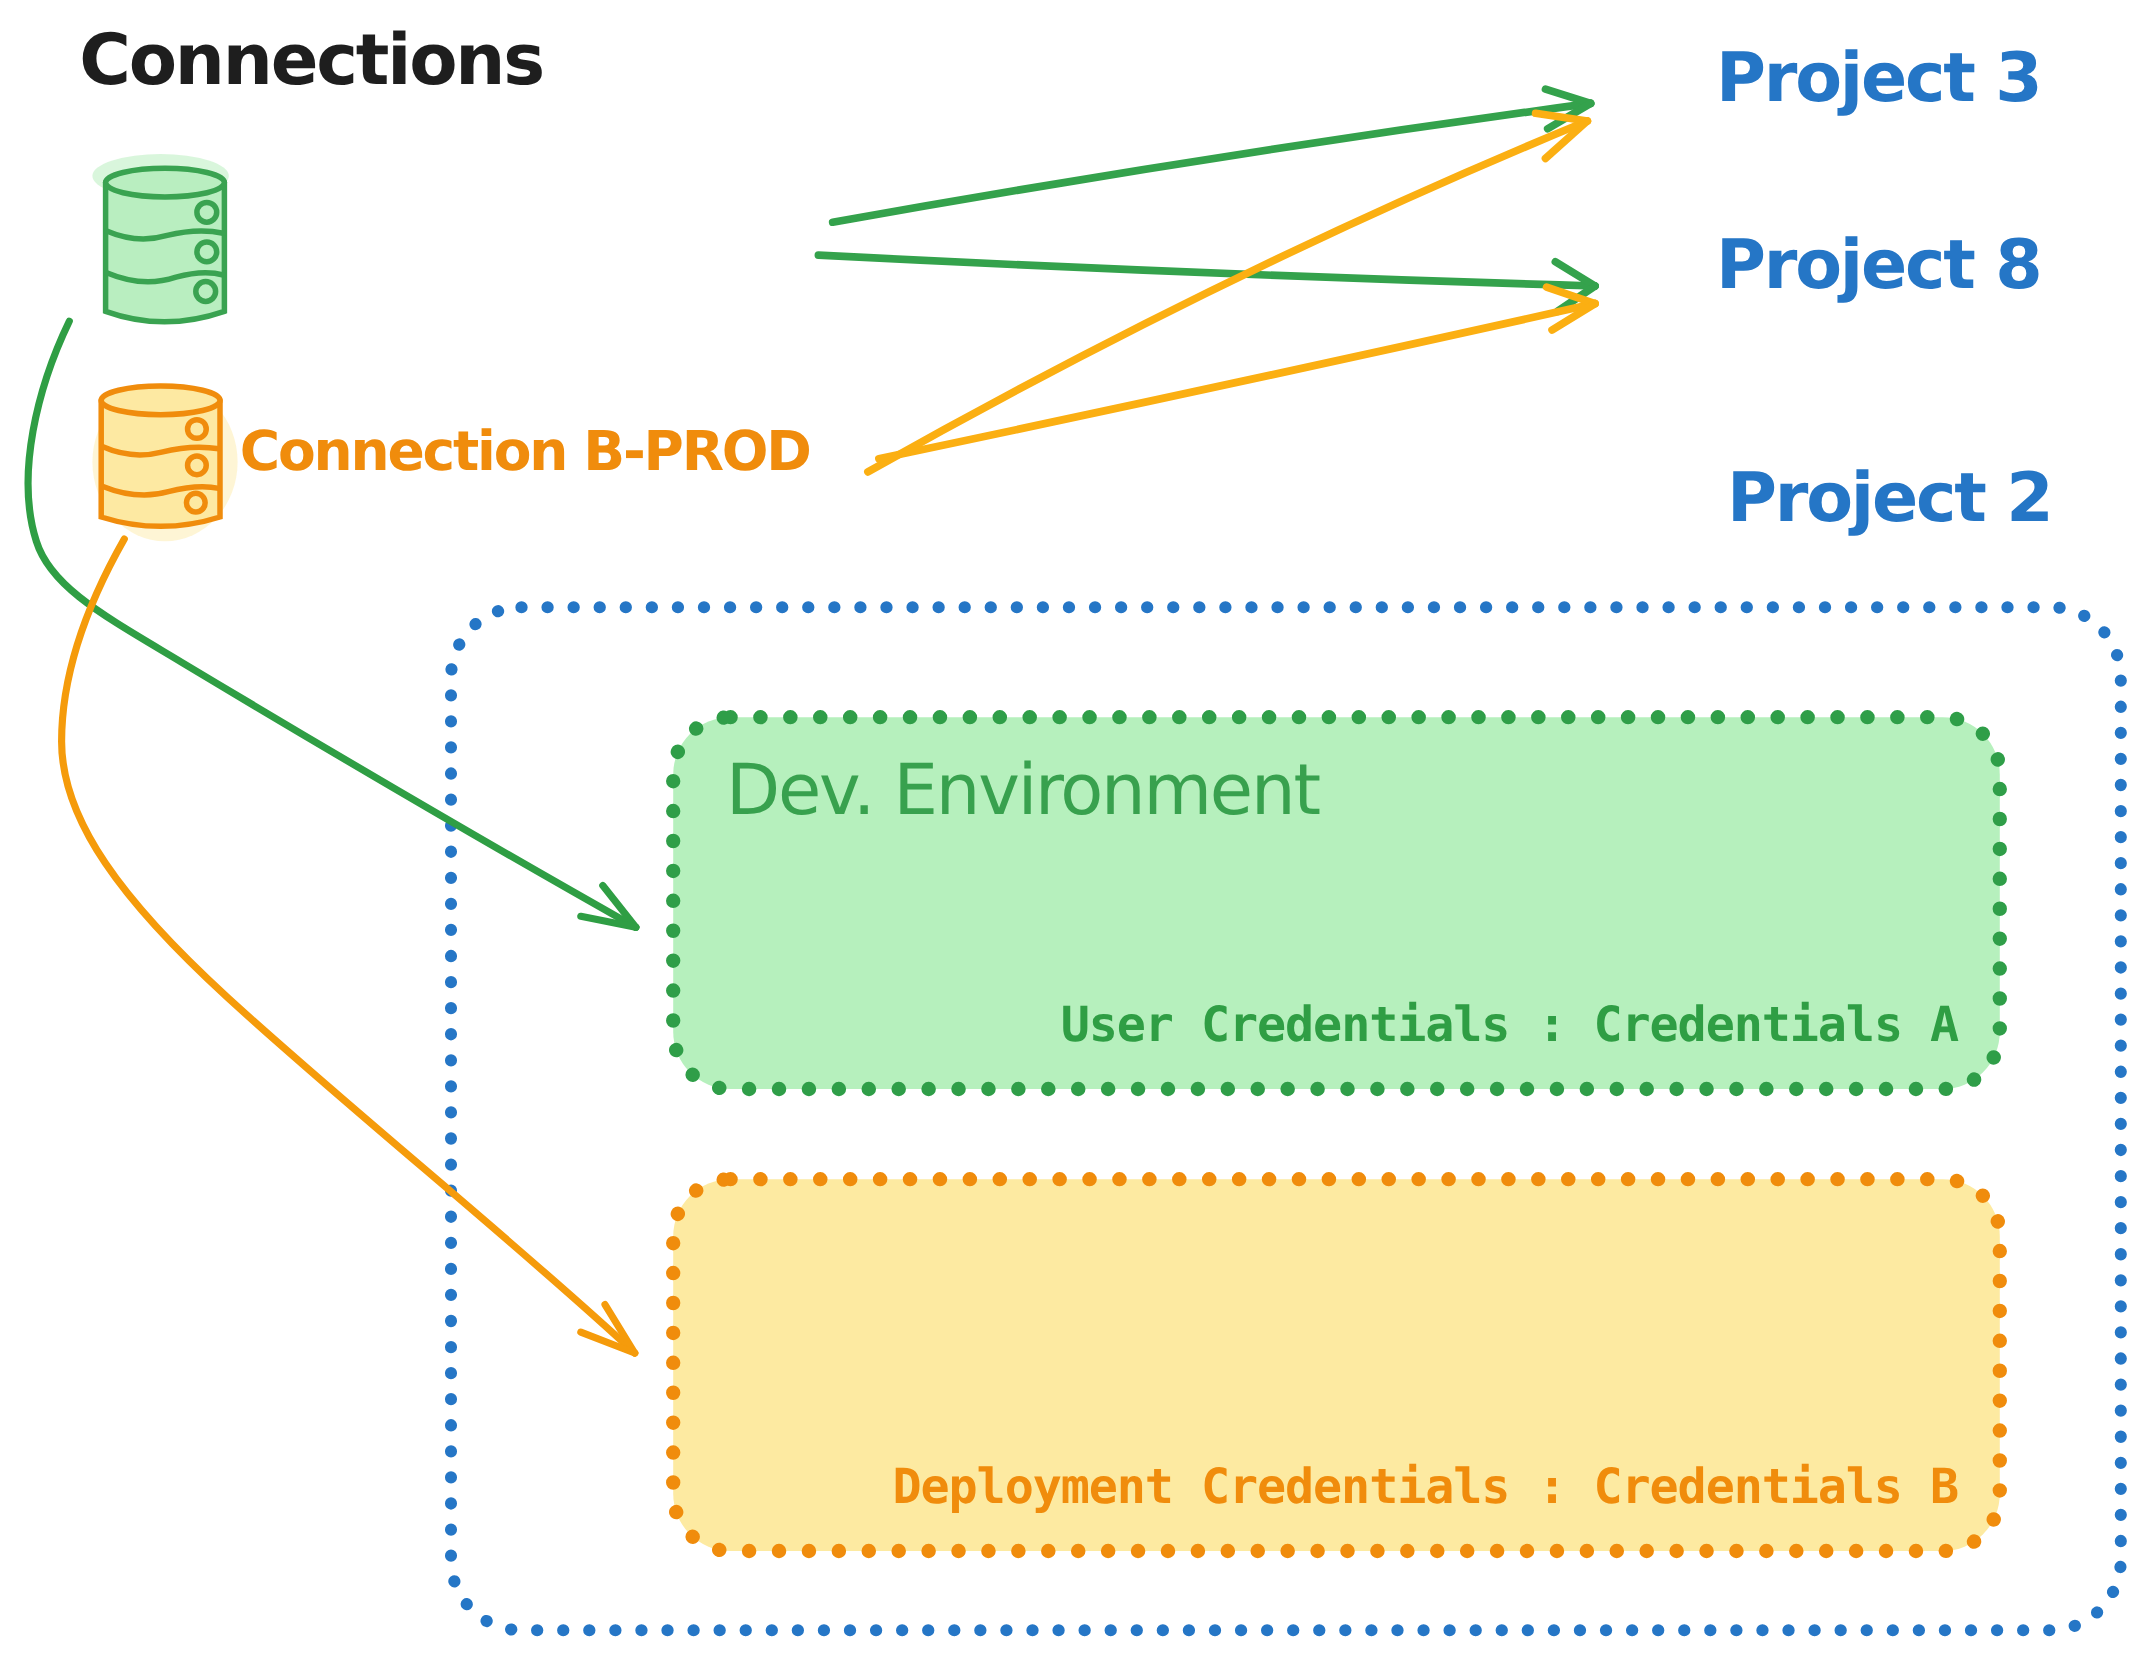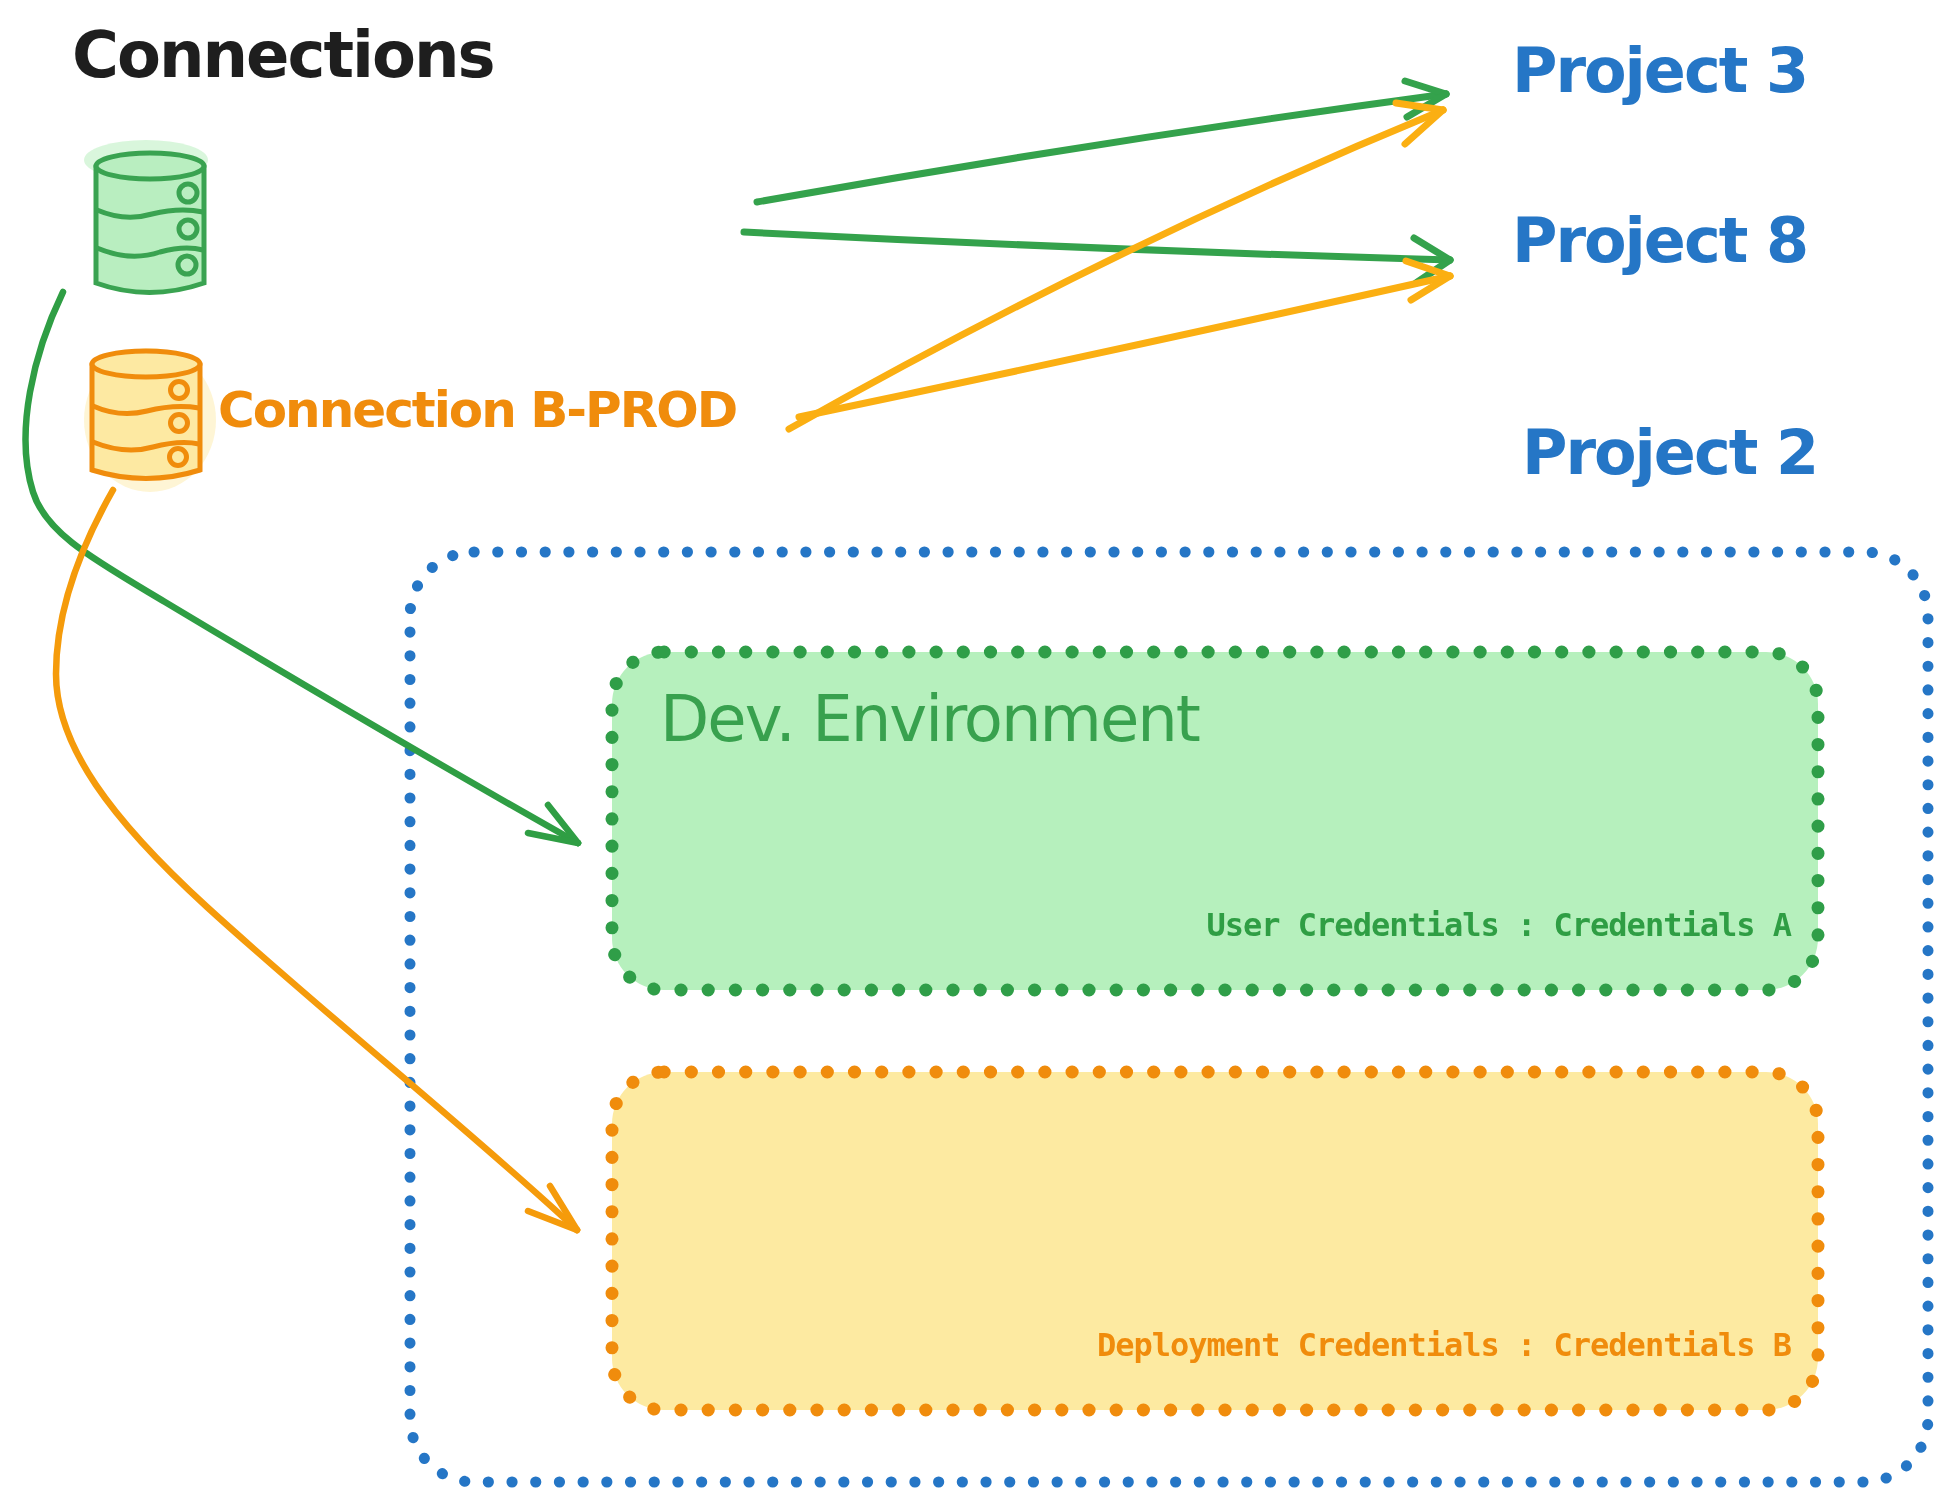--- a/index.html
+++ b/index.html
@@ -15,31 +15,31 @@
   .layer { position: absolute; left: 0; top: 0; }
   .label { position: absolute; white-space: nowrap; line-height: 1.05; }
   .title {
     left: 72px; top: 22px;
     font-size: 64px; font-weight: bold; letter-spacing: -2px;
     color: #1e1e1e;
   }
   .conn-label { font-size: 50px; font-weight: bold; letter-spacing: -2px; }
   .conn-a { left: 226px; top: 188px; color: #38a14e; }
   .conn-b { left: 218px; top: 384px; color: #f08c0c; }
-  .project { font-size: 62px; font-weight: bold; letter-spacing: -2px; color: #2576c6; }
+  .project { font-size: 62px; font-weight: bold; letter-spacing: -2px; color: #2576c6; margin-left: 48px; }
   .project-3 { left: 1512px; top: 38px; }
   .project-2 { left: 1512px; top: 208px; }
   .project-1 { left: 1522px; top: 420px; }
   .env-label { font-size: 64px; font-weight: normal; letter-spacing: -2px; }
   .env-dev  { left: 660px; top: 686px; color: #38a14e; }
   .env-prod { left: 664px; top: 1106px; color: #f08c0c; }
   .creds {
-    position: absolute; right: 187px; text-align: right;
+    position: absolute; right: 198px; text-align: right;
     font-family: "DejaVu Sans Mono", "Liberation Mono", monospace;
-    font-size: 32px; font-weight: bold; letter-spacing: -1px;
+    font-size: 44px; font-weight: bold; letter-spacing: -1px;
   }
   .creds-dev  { top: 906px;  color: #2f9e44; }
   .creds-prod { top: 1326px; color: #f08c0c; margin-left: 26px; }
 </style>
 </head>
 <body>
 
 <div class="canvas">
 
   <svg class="layer" width="1948" height="1506" viewBox="0 0 1948 1506">

